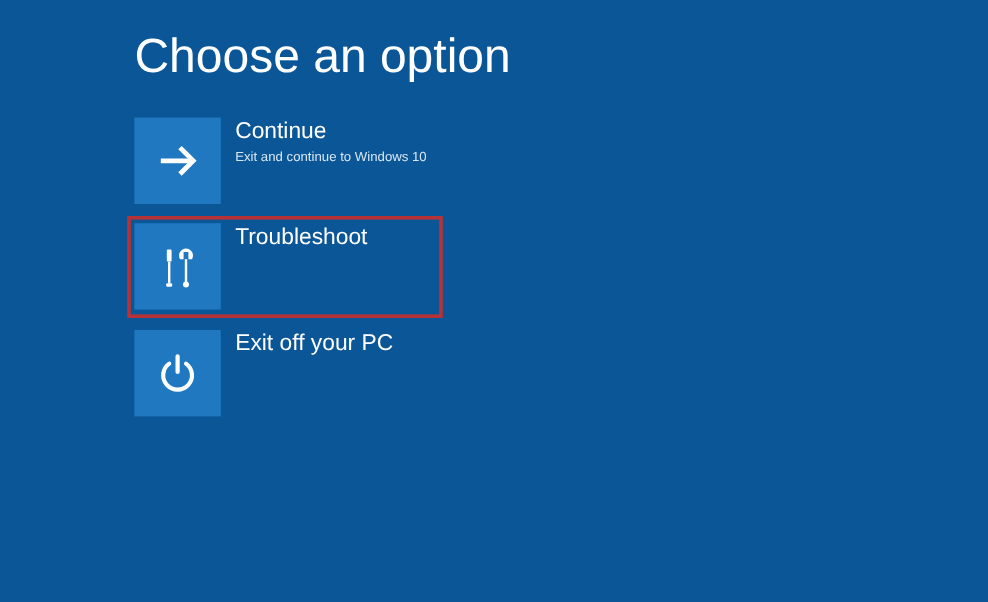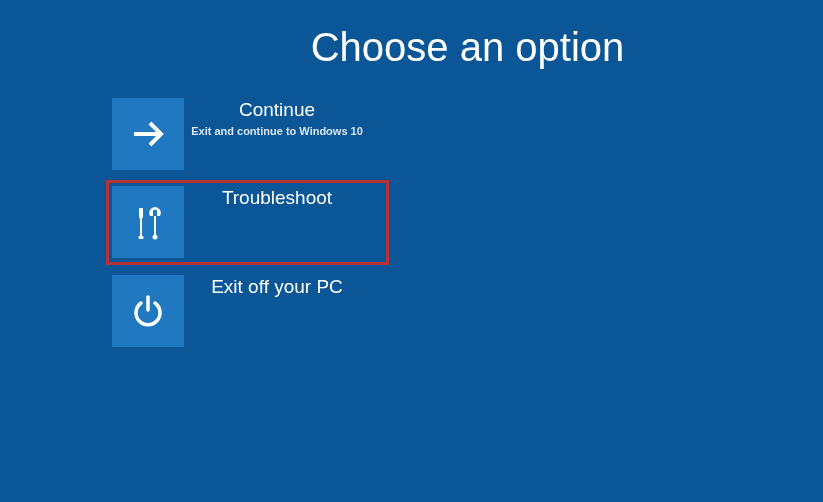--- a/index.html
+++ b/index.html
@@ -11,21 +11,20 @@
       width: 823px;
       height: 502px;
       background: #0a5697;
       font-family: "Segoe UI", "Segoe UI Light", Arial, sans-serif;
       color: #ffffff;
       overflow: hidden;
     }
     .container {
       padding-top: 25px;
       padding-left: 112px;
-      text-align: center;
     }
     .page-title {
       font-size: 40px;
       font-weight: 300;
       letter-spacing: 0px;
       margin-bottom: 28px;
     }
     .option-row {
       display: flex;
       align-items: flex-start;
@@ -34,45 +33,45 @@
       padding: 0;
     }
     .option-wrapper {
       margin-bottom: 10px;
       width: 258px;
     }
     .highlight-box {
       border: 3px solid #b73236;
       padding: 3px 3px 4px 3px;
       margin-left: -6px;
-      width: 283px;
+      width: 263px;
     }
     .tile {
       width: 72px;
       height: 72px;
       background: #1f78c0;
       display: flex;
       align-items: center;
       justify-content: center;
       flex-shrink: 0;
     }
     .option-text {
-      padding-left: 0;
+      padding-left: 12px;
       padding-top: 2px;
       flex: 1;
     }
     .option-title {
       font-size: 19px;
       font-weight: 300;
       line-height: 1.1;
       margin-bottom: 3px;
     }
     .option-desc {
       font-size: 11px;
-      font-weight: 700;
+      font-weight: 400;
       line-height: 1.3;
       color: #d8e6f3;
     }
     svg {
       display: block;
     }
   </style>
 </head>
 <body>
 

